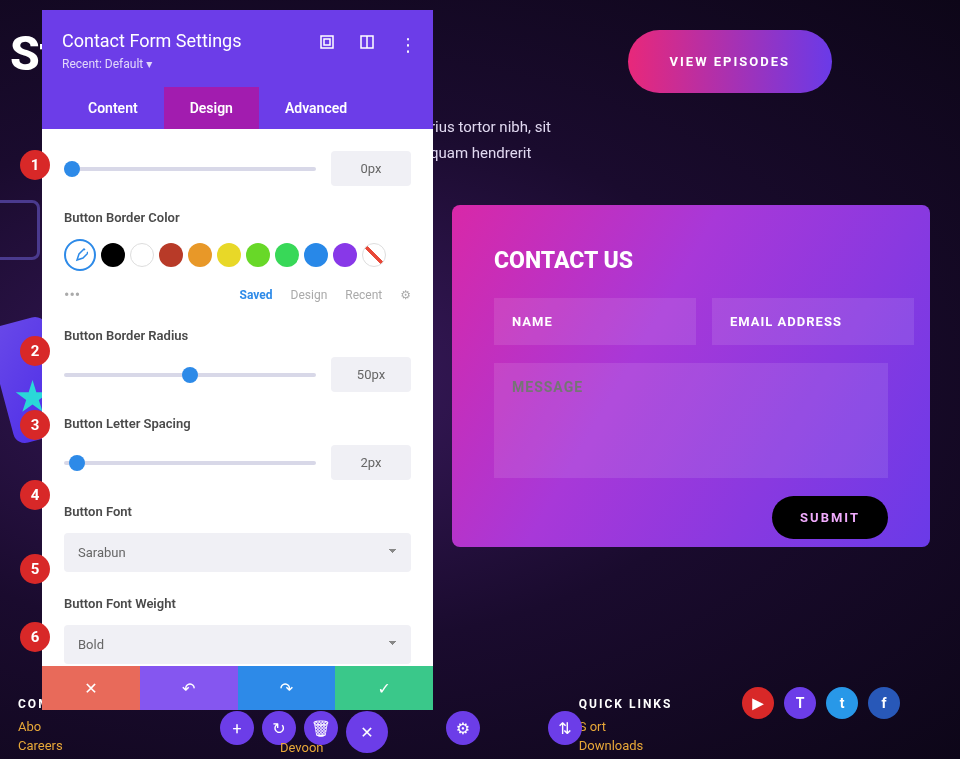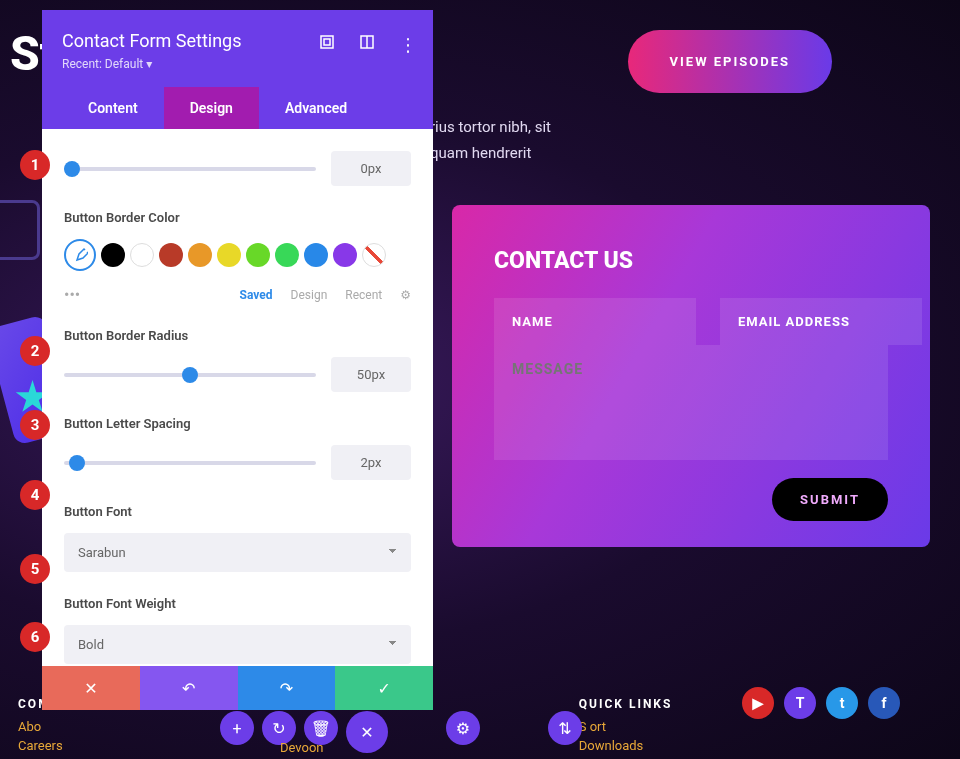--- a/index.html
+++ b/index.html
@@ -6,21 +6,21 @@
 body{width:960px;height:759px;background:#1a0b2e;overflow:hidden;position:relative}
 .bg{position:absolute;inset:0;background:radial-gradient(ellipse at 30% 50%,#3a1a5e 0%,#1a0b2e 50%,#0d0618 100%)}
 .bg-shape1{position:absolute;left:-20px;top:200px;width:60px;height:60px;border:3px solid #4a3a8e;border-radius:8px}
 .bg-shape2{position:absolute;left:0;top:320px;width:60px;height:120px;background:linear-gradient(135deg,#6a4ae8,#4a2ae8);border-radius:12px;transform:rotate(-15deg)}
 .bg-star{position:absolute;left:15px;top:380px;width:35px;height:35px;background:#2ad8d8;clip-path:polygon(50% 0%,61% 35%,98% 35%,68% 57%,79% 91%,50% 70%,21% 91%,32% 57%,2% 35%,39% 35%)}
 .hero-text{position:absolute;left:10px;top:25px;color:#fff;font-size:48px;font-weight:800}
 .hero-sub{position:absolute;left:430px;top:115px;color:#e0d8f0;font-size:15px;line-height:1.7}
 .view-btn{position:absolute;right:128px;top:30px;padding:24px 42px;background:linear-gradient(90deg,#e8287a,#6a3ae8);color:#fff;font-weight:700;font-size:13px;letter-spacing:2px;border-radius:50px;border:none}
 .contact-card{position:absolute;right:30px;top:205px;width:478px;height:342px;background:linear-gradient(120deg,#d828a8 0%,#a838d8 40%,#6a3ae8 100%);border-radius:8px;padding:42px}
 .contact-card h2{color:#fff;font-size:23px;font-weight:800;margin-bottom:24px}
-.form-row{display:flex;gap:24px;}
+.form-row{display:flex;gap:16px;margin-bottom:18px}
 .form-input{flex:1;padding:16px 18px;background:rgba(255,255,255,0.1);border:none;color:#fff;font-size:13px;font-weight:700;letter-spacing:1px}
 .form-input::placeholder{color:#fff}
 .form-textarea{width:100%;height:115px;padding:16px 18px;background:rgba(255,255,255,0.1);border:none;color:#fff;font-size:14px;font-weight:700;letter-spacing:1px;resize:none}
 .submit-btn{float:right;margin-top:14px;padding:14px 28px;background:#000;color:#f0abfc;font-weight:700;font-size:13px;letter-spacing:2px;border-radius:50px;border:none}
 .panel{position:absolute;left:42px;top:10px;width:391px;height:700px;background:#fff;z-index:10;display:flex;flex-direction:column}
 .panel-header{background:#6c3de8;color:#fff;padding:20px 20px 0}
 .panel-title{font-size:18px;font-weight:400;margin-bottom:6px}
 .panel-preset{font-size:12px;opacity:0.8;margin-bottom:16px}
 .panel-icons{position:absolute;right:18px;top:24px;display:flex;gap:24px}
 .panel-icons span{width:16px;height:16px;cursor:pointer}

